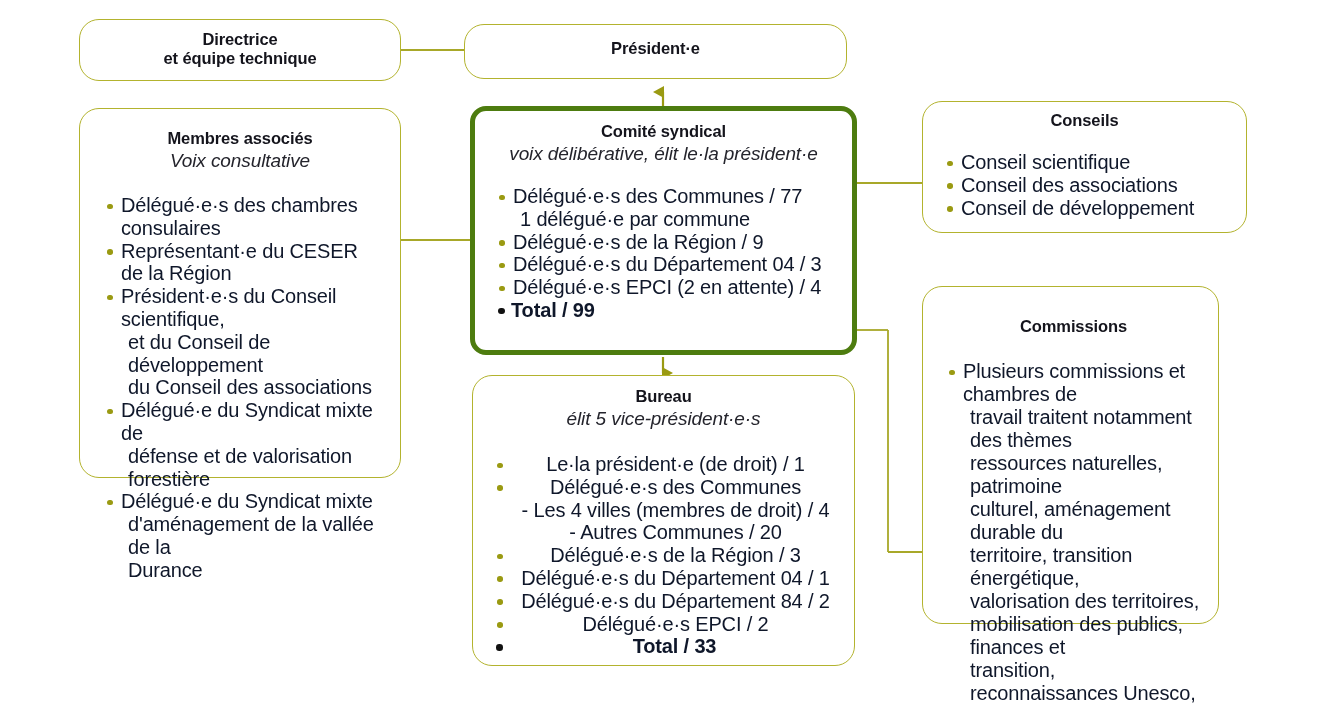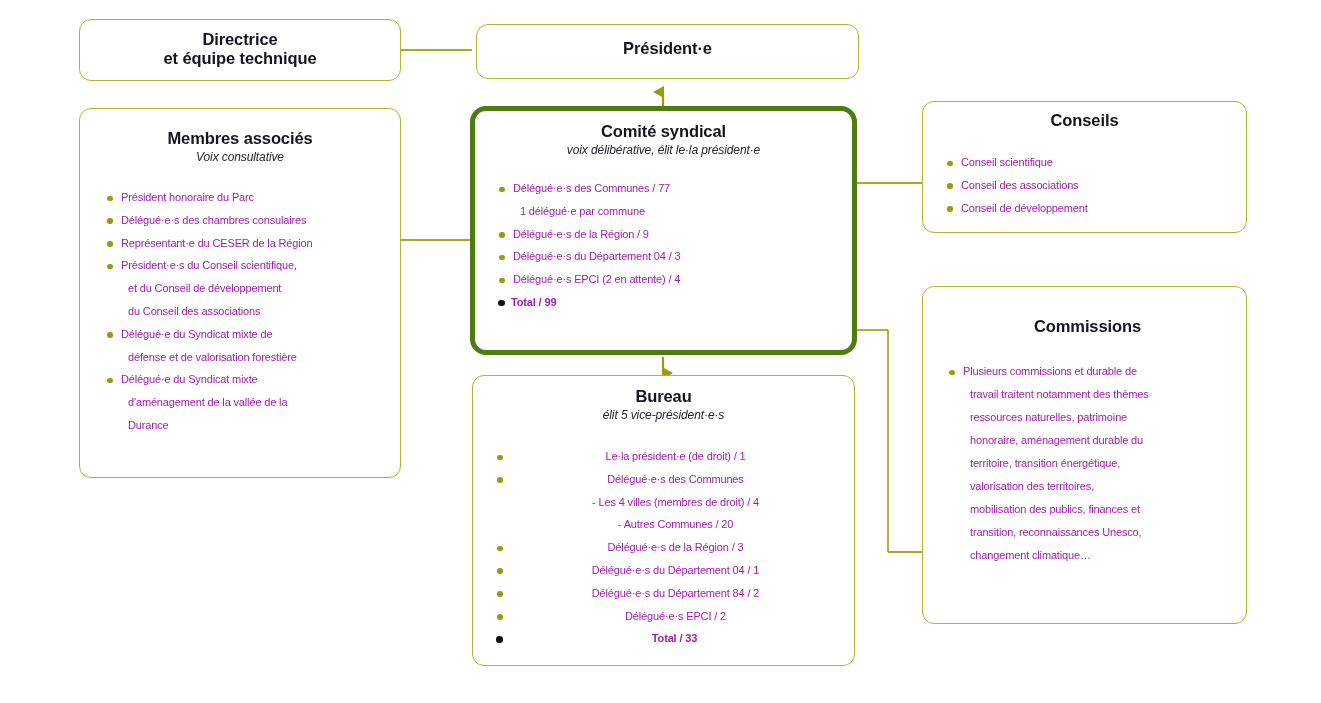--- a/index.html
+++ b/index.html
@@ -27,53 +27,53 @@
     height: 703px;
     pointer-events: none;
   }
 
   
   .box {
     position: absolute;
     box-sizing: border-box;
     background: #ffffff;
     border: 1.6px solid #b3b32e;
-    border-radius: 12px;
+    border-radius: 20px;
   }
   .box.emphasis {
     border: 5px solid #4d7c0f;
     border-radius: 16px;
   }
 
   .box-title {
     text-align: center;
     font-weight: bold;
     font-size: 16.5px;
     color: #14141c;
     letter-spacing: -0.1px;
   }
   .box-sub {
     text-align: center;
     font-style: italic;
-    font-size: 12px;
+    font-size: 19px;
     color: #24242c;
     margin-top: 2px;
     letter-spacing: -0.1px;
   }
 
   ul.items {
     list-style: none;
     margin: 0;
     padding: 0;
   }
   ul.items li {
     position: relative;
-    font-size: 11px;
+    font-size: 20px;
     line-height: 22.8px;
-    color: #a21caf;
+    color: #0f172a;
     padding-left: 15px;
     letter-spacing: -0.15px;
   }
   ul.items li.bulleted::before {
     content: "";
     position: absolute;
     left: 1px;
     top: 9.5px;
     width: 5.5px;
     height: 5.5px;
@@ -96,26 +96,26 @@
   }
   ul.items li.cont {
     padding-left: 22px;
   }
   ul.items li.dash {
     padding-left: 15px;
   }
 
   
   #box-directrice   { left: 79px;  top: 19px;  width: 322px; height: 62px; }
-  #box-president    { left: 476px; top: 24px;  width: 383px; height: 55px; }
+  #box-president    { left: 464px; top: 24px;  width: 383px; height: 55px; }
   #box-membres      { left: 79px;  top: 108px; width: 322px; height: 370px; }
   #box-comite       { left: 470px; top: 106px; width: 387px; height: 249px; }
   #box-conseils     { left: 922px; top: 101px; width: 325px; height: 132px; }
   #box-bureau       { left: 472px; top: 375px; width: 383px; height: 291px; }
-  #box-commissions  { left: 922px; top: 286px; width: 325px; height: 338px; }
+  #box-commissions  { left: 922px; top: 286px; width: 297px; height: 338px; }
 
   
   #box-directrice .pad { padding: 10px 14px 0 14px; }
   #box-president  .pad { padding: 14px 14px 0 14px; }
   #box-membres    .pad { padding: 20px 16px 0 16px; }
   #box-comite     .pad { padding: 11px 14px 0 14px; }
   #box-conseils   .pad { padding: 9px 16px 0 16px; }
   #box-bureau     .pad { padding: 11px 14px 0 14px; }
   #box-commissions .pad{ padding: 30px 12px 0 18px; }
 
@@ -168,21 +168,20 @@
     <div class="pad">
       <div class="box-title">Président·e</div>
     </div>
   </div>
 
   <div class="box" id="box-membres">
     <div class="pad">
       <div class="box-title">Membres associés</div>
       <div class="box-sub">Voix consultative</div>
       <ul class="items">
-          <li class="bulleted">Président honoraire du Parc</li>
           <li class="bulleted">Délégué·e·s des chambres consulaires</li>
           <li class="bulleted">Représentant·e du CESER de la Région</li>
           <li class="bulleted">Président·e·s du Conseil scientifique,</li>
           <li class="cont">et du Conseil de développement</li>
           <li class="cont">du Conseil des associations</li>
           <li class="bulleted">Délégué·e du Syndicat mixte de</li>
           <li class="cont">défense et de valorisation forestière</li>
           <li class="bulleted">Délégué·e du Syndicat mixte</li>
           <li class="cont">d'aménagement de la vallée de la</li>
           <li class="cont">Durance</li>
@@ -231,24 +230,24 @@
           <li class="bulleted">Délégué·e·s EPCI / 2</li>
           <li class="total">Total / 33</li>
         </ul>
     </div>
   </div>
 
   <div class="box" id="box-commissions">
     <div class="pad">
       <div class="box-title">Commissions</div>
       <ul class="items">
-          <li class="bulleted">Plusieurs commissions et durable de</li>
+          <li class="bulleted">Plusieurs commissions et chambres de</li>
           <li class="cont">travail traitent notamment des thèmes</li>
           <li class="cont">ressources naturelles, patrimoine</li>
-          <li class="cont">honoraire, aménagement durable du</li>
+          <li class="cont">culturel, aménagement durable du</li>
           <li class="cont">territoire, transition énergétique,</li>
           <li class="cont">valorisation des territoires,</li>
           <li class="cont">mobilisation des publics, finances et</li>
           <li class="cont">transition, reconnaissances Unesco,</li>
           <li class="cont">changement climatique…</li>
         </ul>
     </div>
   </div>
 
 </div>

